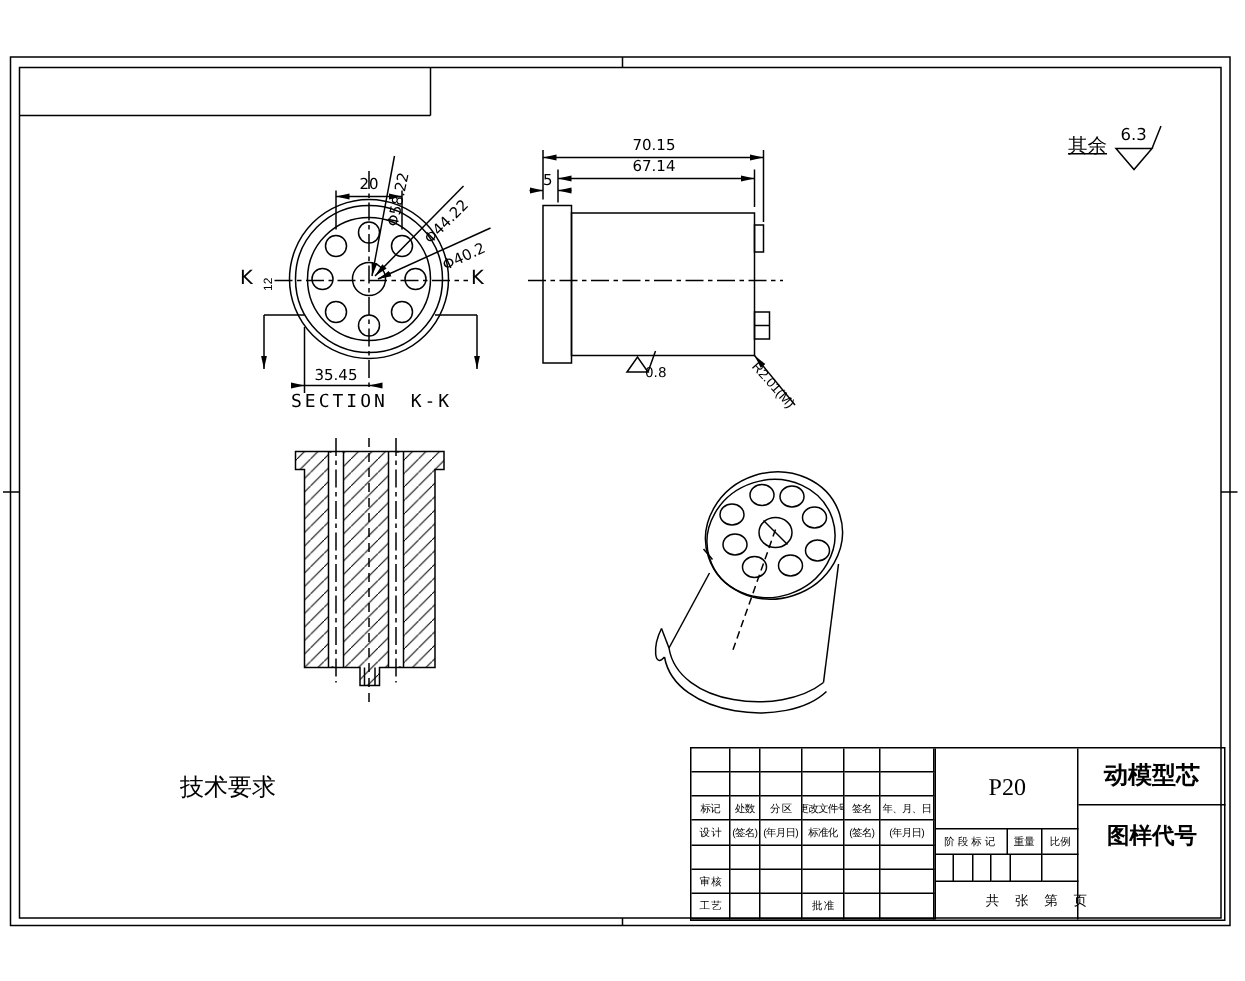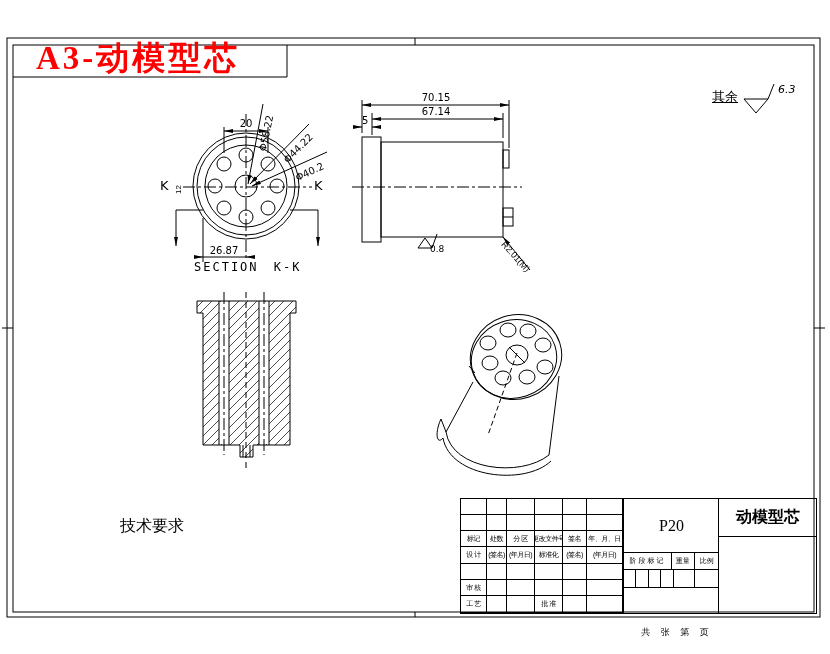--- a/index.html
+++ b/index.html
@@ -33,22 +33,22 @@
            font-family:"Liberation Serif",serif;font-size:16px;}
   .stage-row{position:absolute;left:0;top:53px;width:95px;height:18px;display:flex;}
   .stage-row div{border-right:1px solid #000;border-bottom:1px solid #000;font-size:7px;
                  display:flex;align-items:center;justify-content:center;white-space:nowrap;}
   .stage-cell{width:48px;letter-spacing:2px;}
   .weight-cell{width:22px;}
   .scale-cell{width:25px;border-right:none !important;}
   .mini-row{position:absolute;left:0;top:71px;width:95px;height:18px;display:flex;}
   .mini-row div{border-right:1px solid #000;border-bottom:1px solid #000;}
   .m12{width:12px;} .m22{width:22px;} .m25{width:25px;border-right:none !important;}
-  .pages-row{position:absolute;left:0;top:89px;width:106px;height:25px;display:flex;
-             align-items:center;justify-content:center;font-size:9px;letter-spacing:4px;margin-top:32px;}
+  .pages-row{position:absolute;left:16px;top:89px;width:106px;height:25px;display:flex;
+             align-items:center;justify-content:center;font-size:9px;letter-spacing:4px;}
   .tb-right{position:absolute;left:257px;top:0;width:98px;height:114px;border-left:1px solid #000;}
   .company{height:35px;border-bottom:1px solid #000;display:flex;align-items:center;justify-content:center;
            font-family:"Liberation Serif",serif;font-size:15px;letter-spacing:3px;}
   .pname{height:37px;border-bottom:1px solid #000;display:flex;align-items:center;justify-content:center;
          font-weight:bold;font-size:16px;text-align:center;}
   .pcode{height:40px;display:flex;align-items:center;justify-content:center;font-weight:bold;font-size:15px;}
 </style>
 </head>
 <body>
 
@@ -175,33 +175,32 @@
       <line x1="446" y1="432" x2="441" y2="419"></line>
       <path d="M441,419 C435,431 436,446 443,438"></path>
       <line x1="469" y1="366" x2="475" y2="373"></line>
     </g>
 
     <g stroke="#000" fill="none" stroke-width="1">
       <path d="M744,99 L768,99 L756,113 Z M768,99 L774,84"></path>
     </g>
   </svg>
 
-  <div class="txt red-title" style="left:36px;top:42px;">A3-动模型芯</div>
 
   <div class="txt" style="left:712px;top:90px;font-size:13px;text-decoration:underline;">其余</div>
-  <div class="txt rough-val" style="left:778px;top:84px;font-style:italic;">6.3</div>
+  <div class="txt rough-val" style="left:747px;top:84px;">6.3</div>
 
   <div class="txt dim dim-c" style="left:234px;top:119px;width:24px;">20</div>
   <div class="txt dim rot" style="left:258px;top:150px;transform:rotate(-78deg);">Φ58.22</div>
   <div class="txt dim rot" style="left:282px;top:158px;transform:rotate(-45deg);">Φ44.22</div>
   <div class="txt dim rot" style="left:294px;top:174px;transform:rotate(-25deg);">Φ40.2</div>
   <div class="txt klabel" style="left:160px;top:179px;">K</div>
   <div class="txt rot" style="left:175px;top:194px;font-size:8px;transform:rotate(-90deg);">12</div>
   <div class="txt klabel" style="left:314px;top:179px;">K</div>
-  <div class="txt dim dim-c" style="left:202px;top:246px;width:44px;">26.87</div>
+  <div class="txt dim dim-c" style="left:202px;top:246px;width:44px;">35.45</div>
   <div class="txt caption" style="left:194px;top:261px;">SECTION K-K</div>
 
   <div class="txt dim dim-c" style="left:406px;top:93px;width:60px;">70.15</div>
   <div class="txt dim dim-c" style="left:406px;top:107px;width:60px;">67.14</div>
   <div class="txt dim" style="left:362px;top:116px;">5</div>
   <div class="txt dim" style="left:430px;top:245px;font-size:9px;">0.8</div>
   <div class="txt rot" style="left:506px;top:240px;font-size:9px;transform:rotate(48deg);">R2.01(M)</div>
 
   <div class="txt tech-h" style="left:120px;top:518px;">技术要求</div>
 
@@ -264,16 +263,17 @@
         <div class="m12"></div>
           <div class="m12"></div>
         <div class="m22"></div>
           <div class="m25"></div>
       </div>
       <div class="pages-row">共  张  第  页</div>
     </div>
 
     <div class="tb-right">
       <div class="pname">动模型芯</div>
+      <div class="pcode">图样代号</div>
     </div>
   </div>
 
 </div>
 
 </body></html>

